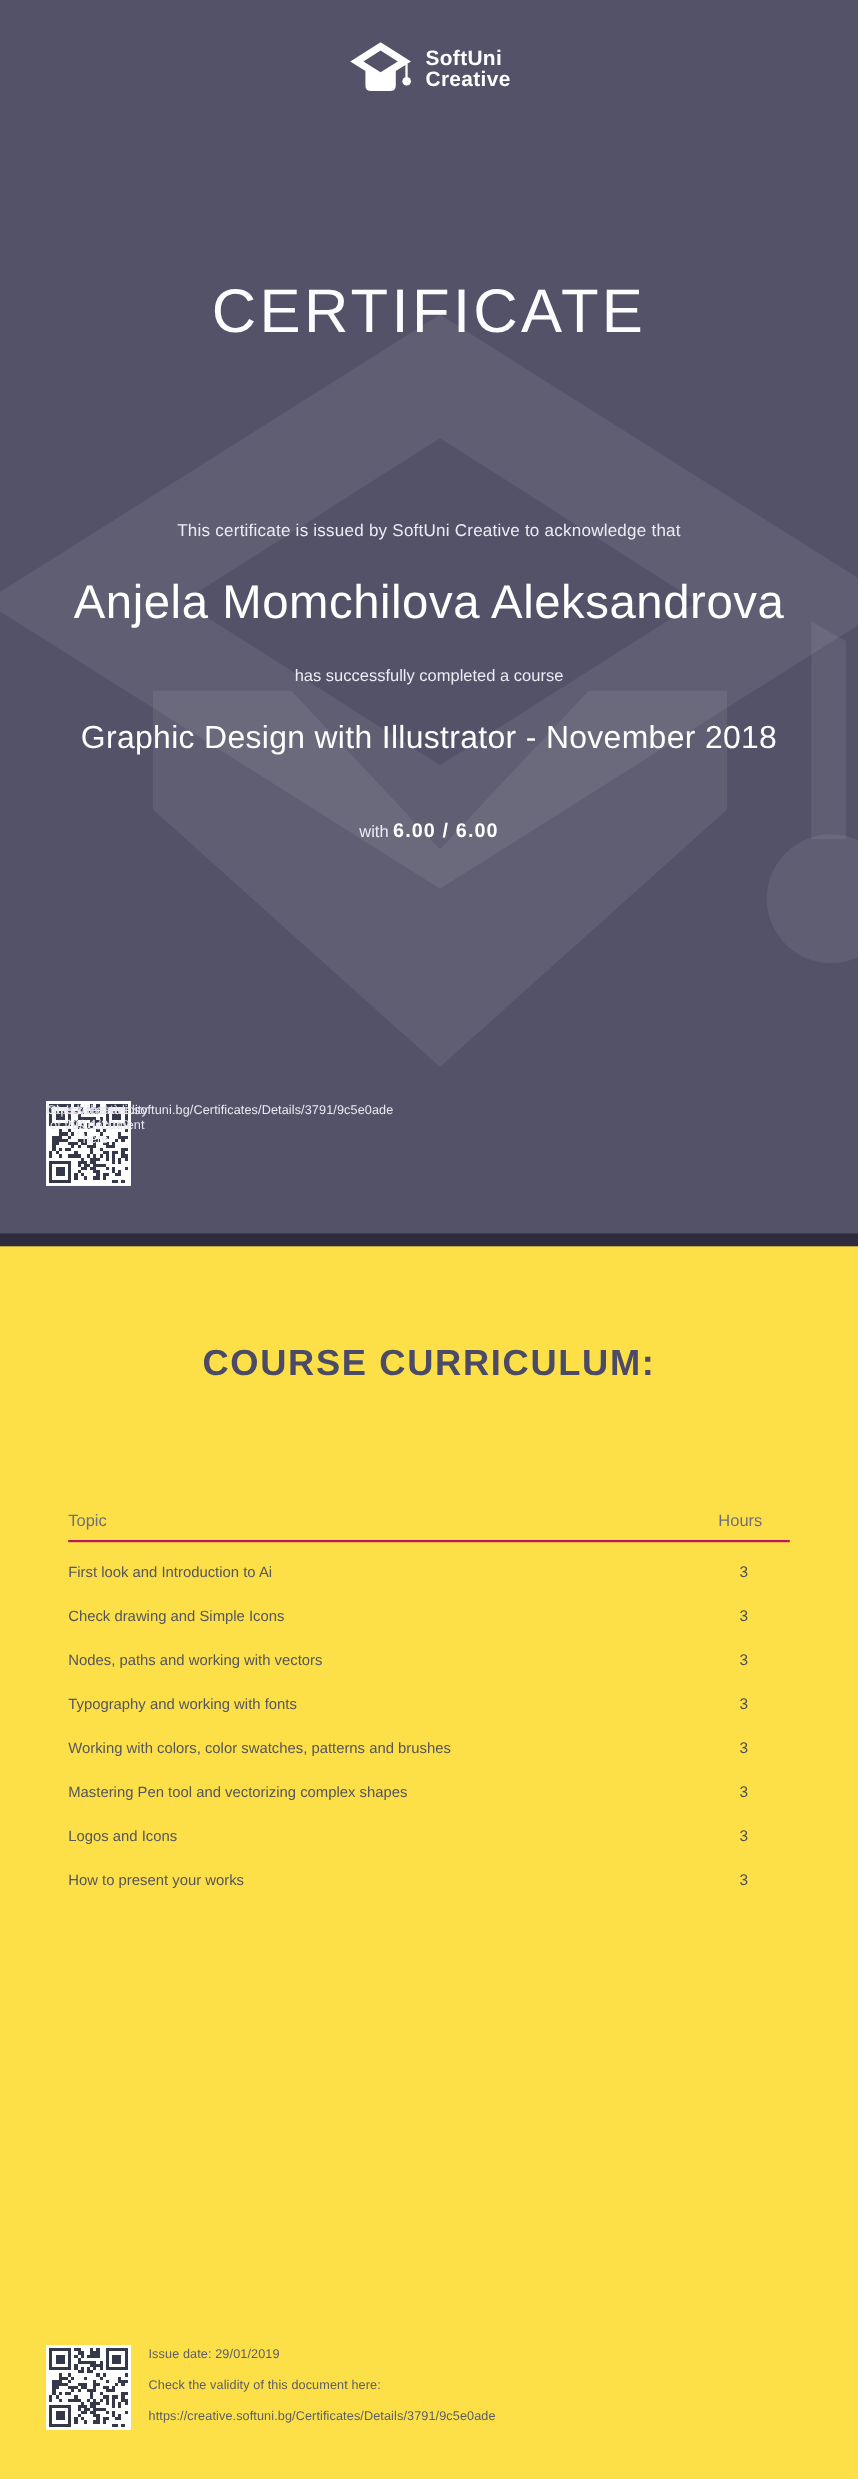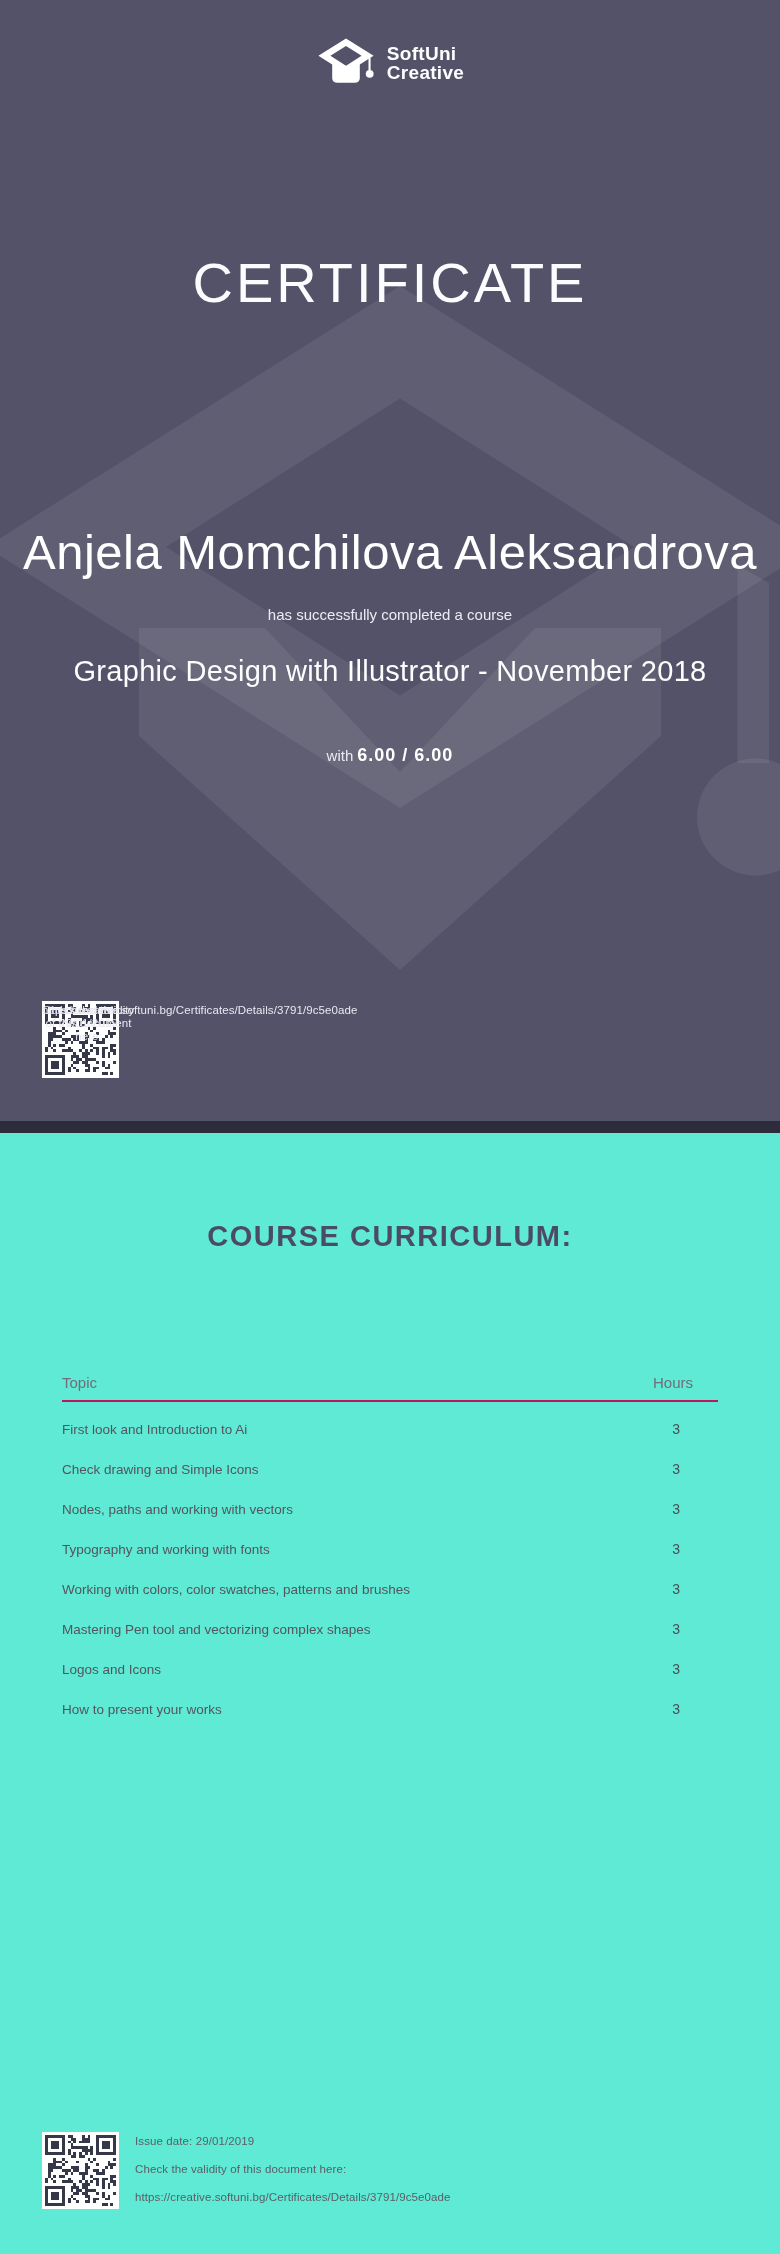--- a/index.html
+++ b/index.html
@@ -1,29 +1,29 @@
 <!DOCTYPE html>
 <html><head>
 <meta charset="utf-8">
 <style>
   html,body{margin:0;padding:0;background:#ffffff;}
   body{width:780px;font-family:"Liberation Sans","DejaVu Sans",sans-serif;}
-  .page{position:relative;width:780px;height:2254px;overflow:hidden;background:#5eead4;}
+  .page{position:relative;width:780px;height:2254px;overflow:hidden;background:#fde047;}
 
   
   .hero{position:absolute;top:0;left:0;width:780px;height:1121px;background:#545269;overflow:hidden;color:#ffffff;}
   .watermark{position:absolute;left:-50px;top:250px;width:900px;height:810px;pointer-events:none;}
   .logo{position:absolute;top:36px;left:0;right:0;display:flex;justify-content:center;align-items:center;gap:11px;}
   .logo-cap{width:60px;height:54px;flex:none;}
   .logo-text{font-size:19px;font-weight:700;line-height:19px;letter-spacing:.3px;color:#fdfdfe;}
   .hero-title{position:absolute;top:250px;left:0;right:0;margin:0;text-align:center;
     font-size:56px;font-weight:400;letter-spacing:3px;color:#fcfcfe;}
   .hero p,.hero h2,.hero h3{margin:0;left:0;right:0;text-align:center;position:absolute;}
   .issued{top:474px;font-size:15.5px;color:#ecebf4;letter-spacing:.2px;}
-  .recipient{top:524px;font-size:49px;font-weight:400;letter-spacing:.5px;color:#ffffff;}
+  .recipient{top:524px;font-size:43px;font-weight:400;letter-spacing:.5px;color:#ffffff;}
   .completed{top:606px;font-size:15px;color:#ecebf4;}
   .course{top:654px;left:50%!important;right:auto!important;transform:translateX(-50%);width:700px;
     font-size:29px;font-weight:400;line-height:34px;color:#fdfdfe;letter-spacing:.3px;}
   .score-line{top:745px;font-size:15px;color:#ecebf4;}
   .score-line strong{font-size:18px;font-weight:700;letter-spacing:1px;color:#ffffff;padding-left:4px;}
 
   
   .validity{position:absolute;left:42px;display:flex;gap:16px;}
   .validity-top{top:1001px;}
   .validity-bottom{top:2132px;}
@@ -31,21 +31,21 @@
   .validity-lines{padding-top:3px;}
   .validity-lines p{margin:0 0 15px;font-size:11.5px;line-height:13px;letter-spacing:.1px;}
   .validity-top .validity-lines p{color:#e9e8f1;}
   .validity-bottom .validity-lines p{color:#5d5d66;}
 
   
   .stripe{position:absolute;top:1121px;left:0;width:780px;height:12px;background:#2d2c3c;}
 
   
   .curriculum-heading{position:absolute;top:1220px;left:0;right:0;margin:0;text-align:center;
-    font-size:29px;font-weight:700;letter-spacing:1.5px;color:#4b4a67;}
+    font-size:33px;font-weight:700;letter-spacing:1.5px;color:#4b4a67;}
   .table{position:absolute;top:1374px;left:62px;width:656px;}
   .thead{display:flex;justify-content:space-between;align-items:baseline;
     color:#6f6f7b;font-size:15px;padding-bottom:9px;border-bottom:2px solid #be185d;}
   .thead .hours-h{padding-right:25px;margin-left:32px;}
   .rows{padding-top:7px;}
   .row{display:flex;justify-content:space-between;align-items:center;
     padding:12.5px 0;font-size:13.5px;line-height:15px;color:#55555e;}
   .row .hours{padding-right:38px;font-size:14px;color:#4d4d55;flex:none;}
 </style>
 </head>
@@ -73,20 +73,21 @@
           <circle cx="89.5" cy="63" r="6.5"></circle>
         </g>
       </svg>
       <div class="logo-text">
         <div>SoftUni</div>
         <div>Creative</div>
       </div>
     </div>
 
     <h1 class="hero-title">CERTIFICATE</h1>
+    <p class="issued">This certificate is issued by SoftUni Creative to acknowledge that</p>
     <h2 class="recipient">Anjela Momchilova Aleksandrova</h2>
     <p class="completed">has successfully completed a course</p>
     <h3 class="course">Graphic Design with Illustrator - November 2018</h3>
     <p class="score-line"><span>with</span><strong>6.00 / 6.00</strong></p>
 
     <div class="validity validity-top">
       <svg class="qr" viewBox="-1 -1 27 27" shape-rendering="crispEdges" aria-hidden="true">
           <rect x="-1" y="-1" width="27" height="27" fill="#ffffff"></rect>
           <rect x="0" y="0" width="1" height="1" fill="#343848"></rect>
           <rect x="1" y="0" width="1" height="1" fill="#343848"></rect>

